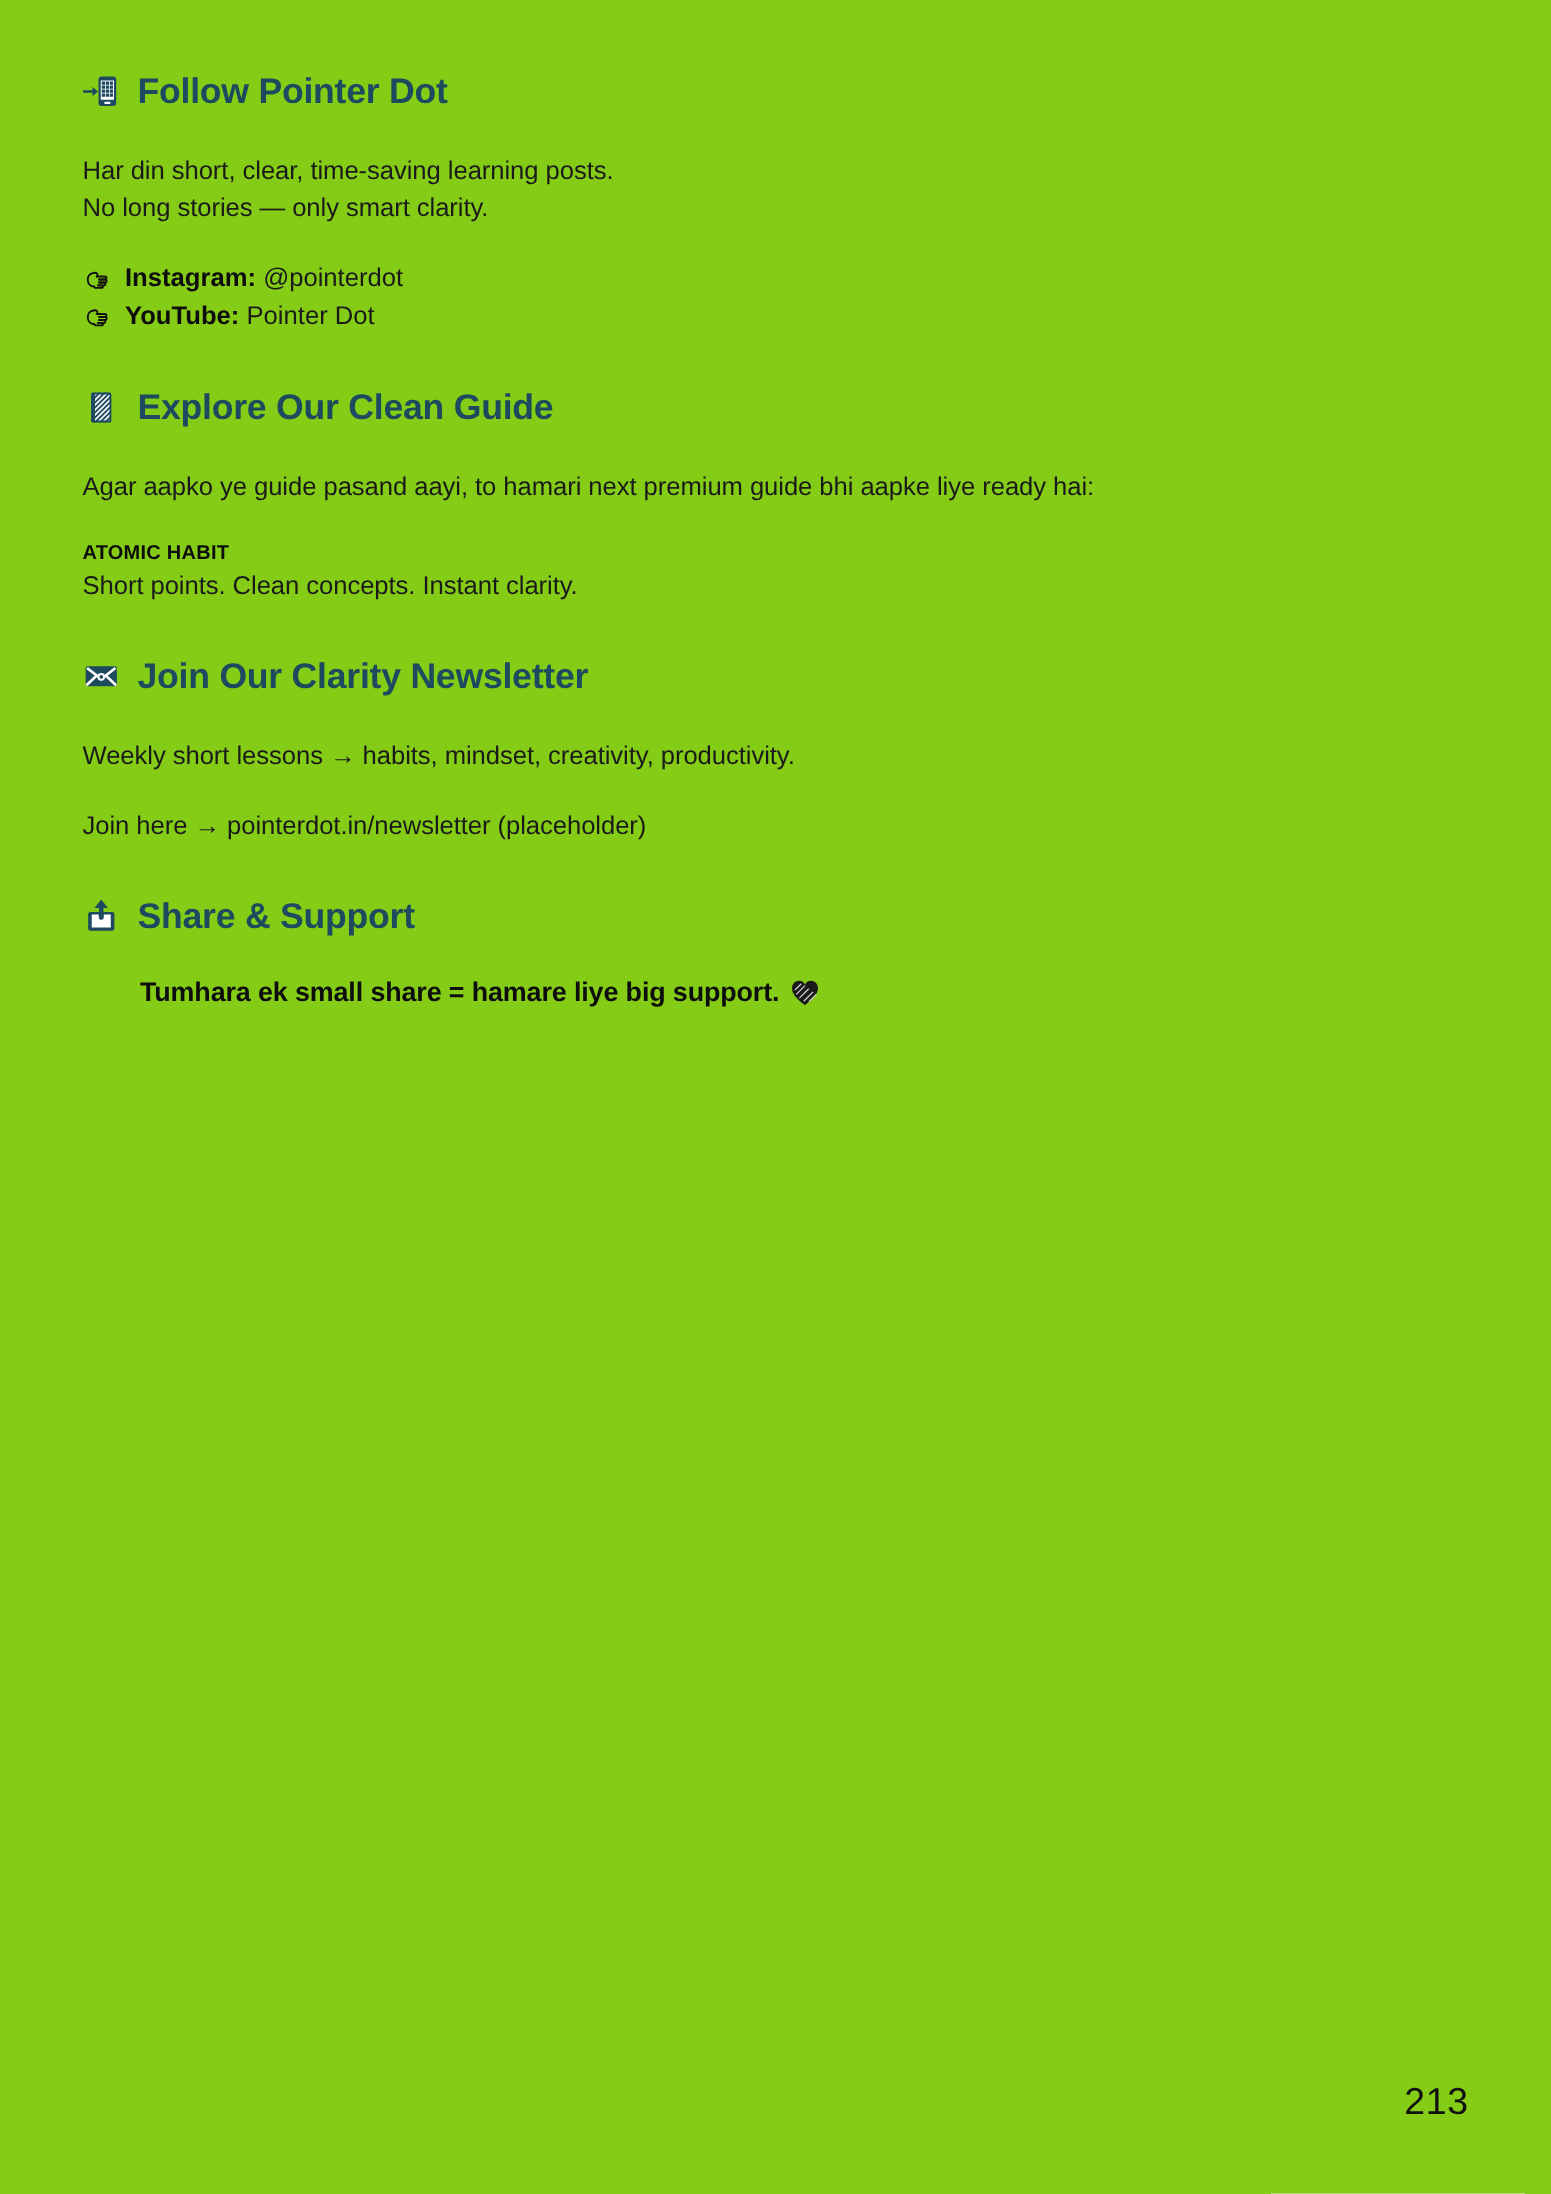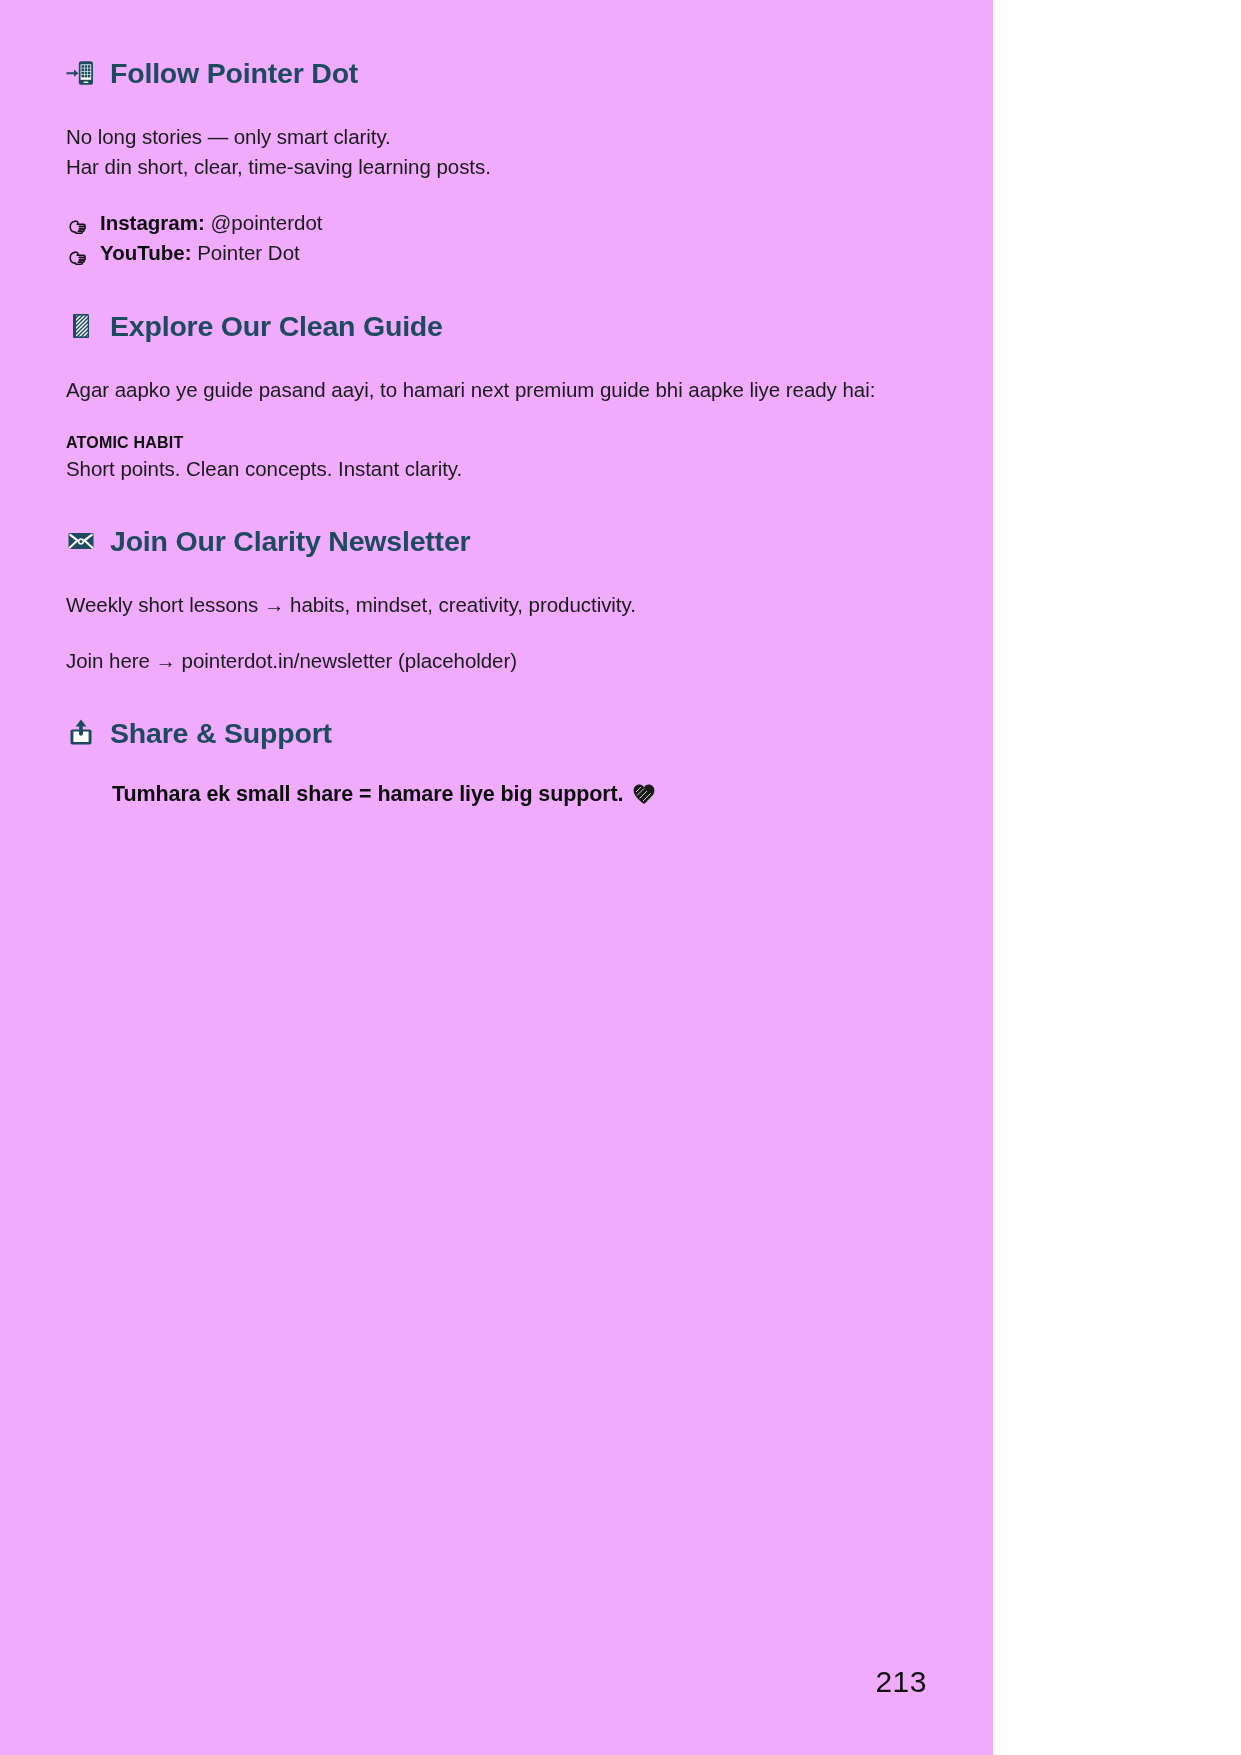--- a/index.html
+++ b/index.html
@@ -8,23 +8,23 @@
     background: #ffffff;
   }
 
   body {
     font-family: "Liberation Sans", sans-serif;
     -webkit-font-smoothing: antialiased;
   }
 
   .page {
     position: relative;
-    width: 993px;
+    width: 1241px;
     height: 1755px;
-    background: #f0abfc;
+    background: #84cc16;
     box-sizing: border-box;
     overflow: hidden;
   }
 
   .content {
     position: absolute;
     left: 66px;
     top: 56px;
     width: 1050px;
   }
@@ -64,21 +64,21 @@
     letter-spacing: -0.05px;
   }
 
   .bold-label {
     font-weight: bold;
     color: #0d0d0d;
   }
 
   .bullet-line {
     display: flex;
-    align-items: center;
+    align-items: flex-start;
     gap: 10px;
     color: #1a1a1a;
     font-size: 20.5px;
     line-height: 1.5;
   }
 
   .hand-icon {
     display: inline-flex;
     align-items: center;
     justify-content: center;
@@ -159,22 +159,22 @@
             </g>
             <rect x="17.4" y="23.4" width="5" height="1.7" rx="0.8" fill="#ffffff"></rect>
           </g>
         </svg>
       </span>
       <span class="heading-text">Follow Pointer Dot</span>
     </div>
 
     <div class="gap-after-h1"></div>
 
+    <div class="body-text">Har din short, clear, time-saving learning posts.</div>
     <div class="body-text">No long stories — only smart clarity.</div>
-    <div class="body-text">Har din short, clear, time-saving learning posts.</div>
 
     <div class="gap-para"></div>
 
     <div class="bullet-line">
       <span class="hand-icon">
         <svg viewBox="0 0 24 24" width="24" height="24" aria-hidden="true">
           <g fill="none" stroke="#111111" stroke-width="1.5" stroke-linejoin="round" stroke-linecap="round">
             <path d="M9.2 6.3 C6.2 6.7 4.2 8.8 4.2 11.8 C4.2 14.9 6.4 17.1 9.4 17.3"></path>
             <path d="M9.2 6.3 C10.3 6.0 11.5 6.4 11.9 7.3 C12.2 8.0 12.0 8.7 11.4 9.2"></path>
             <path d="M11.4 9.2 L17.6 9.2 C18.5 9.2 19.1 9.7 19.1 10.4 C19.1 11.1 18.5 11.6 17.6 11.6 L13.3 11.6"></path>

